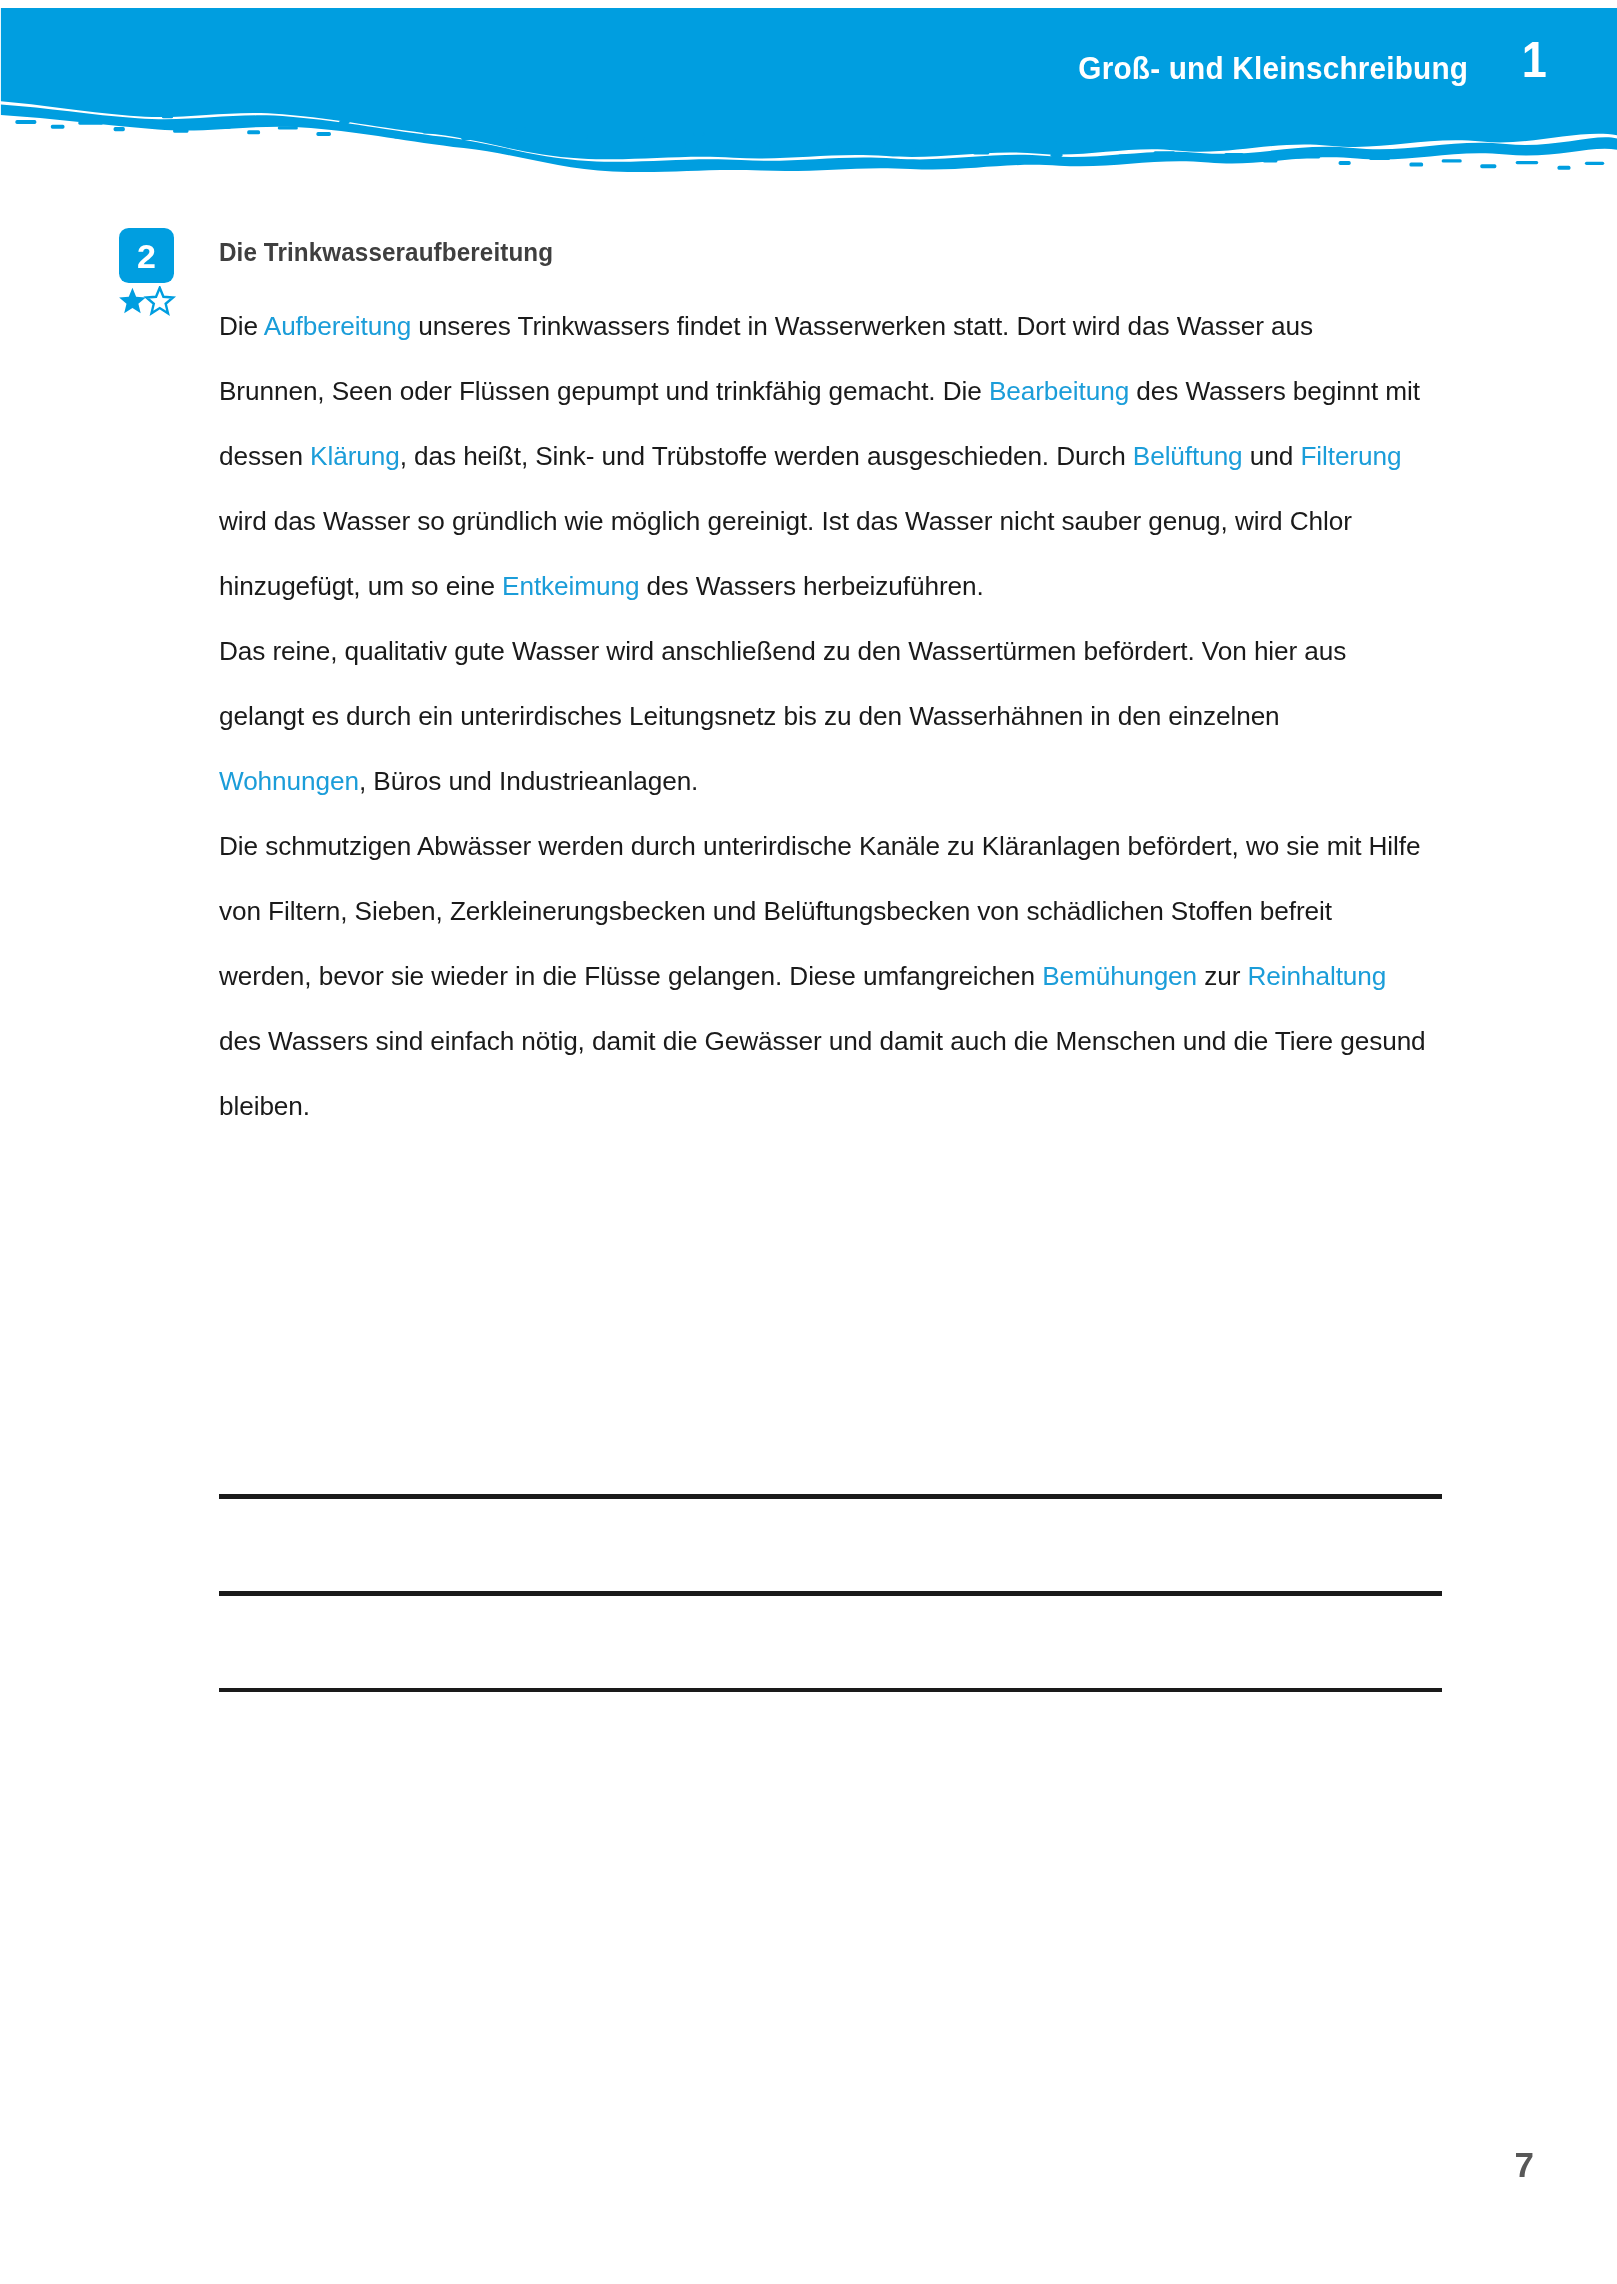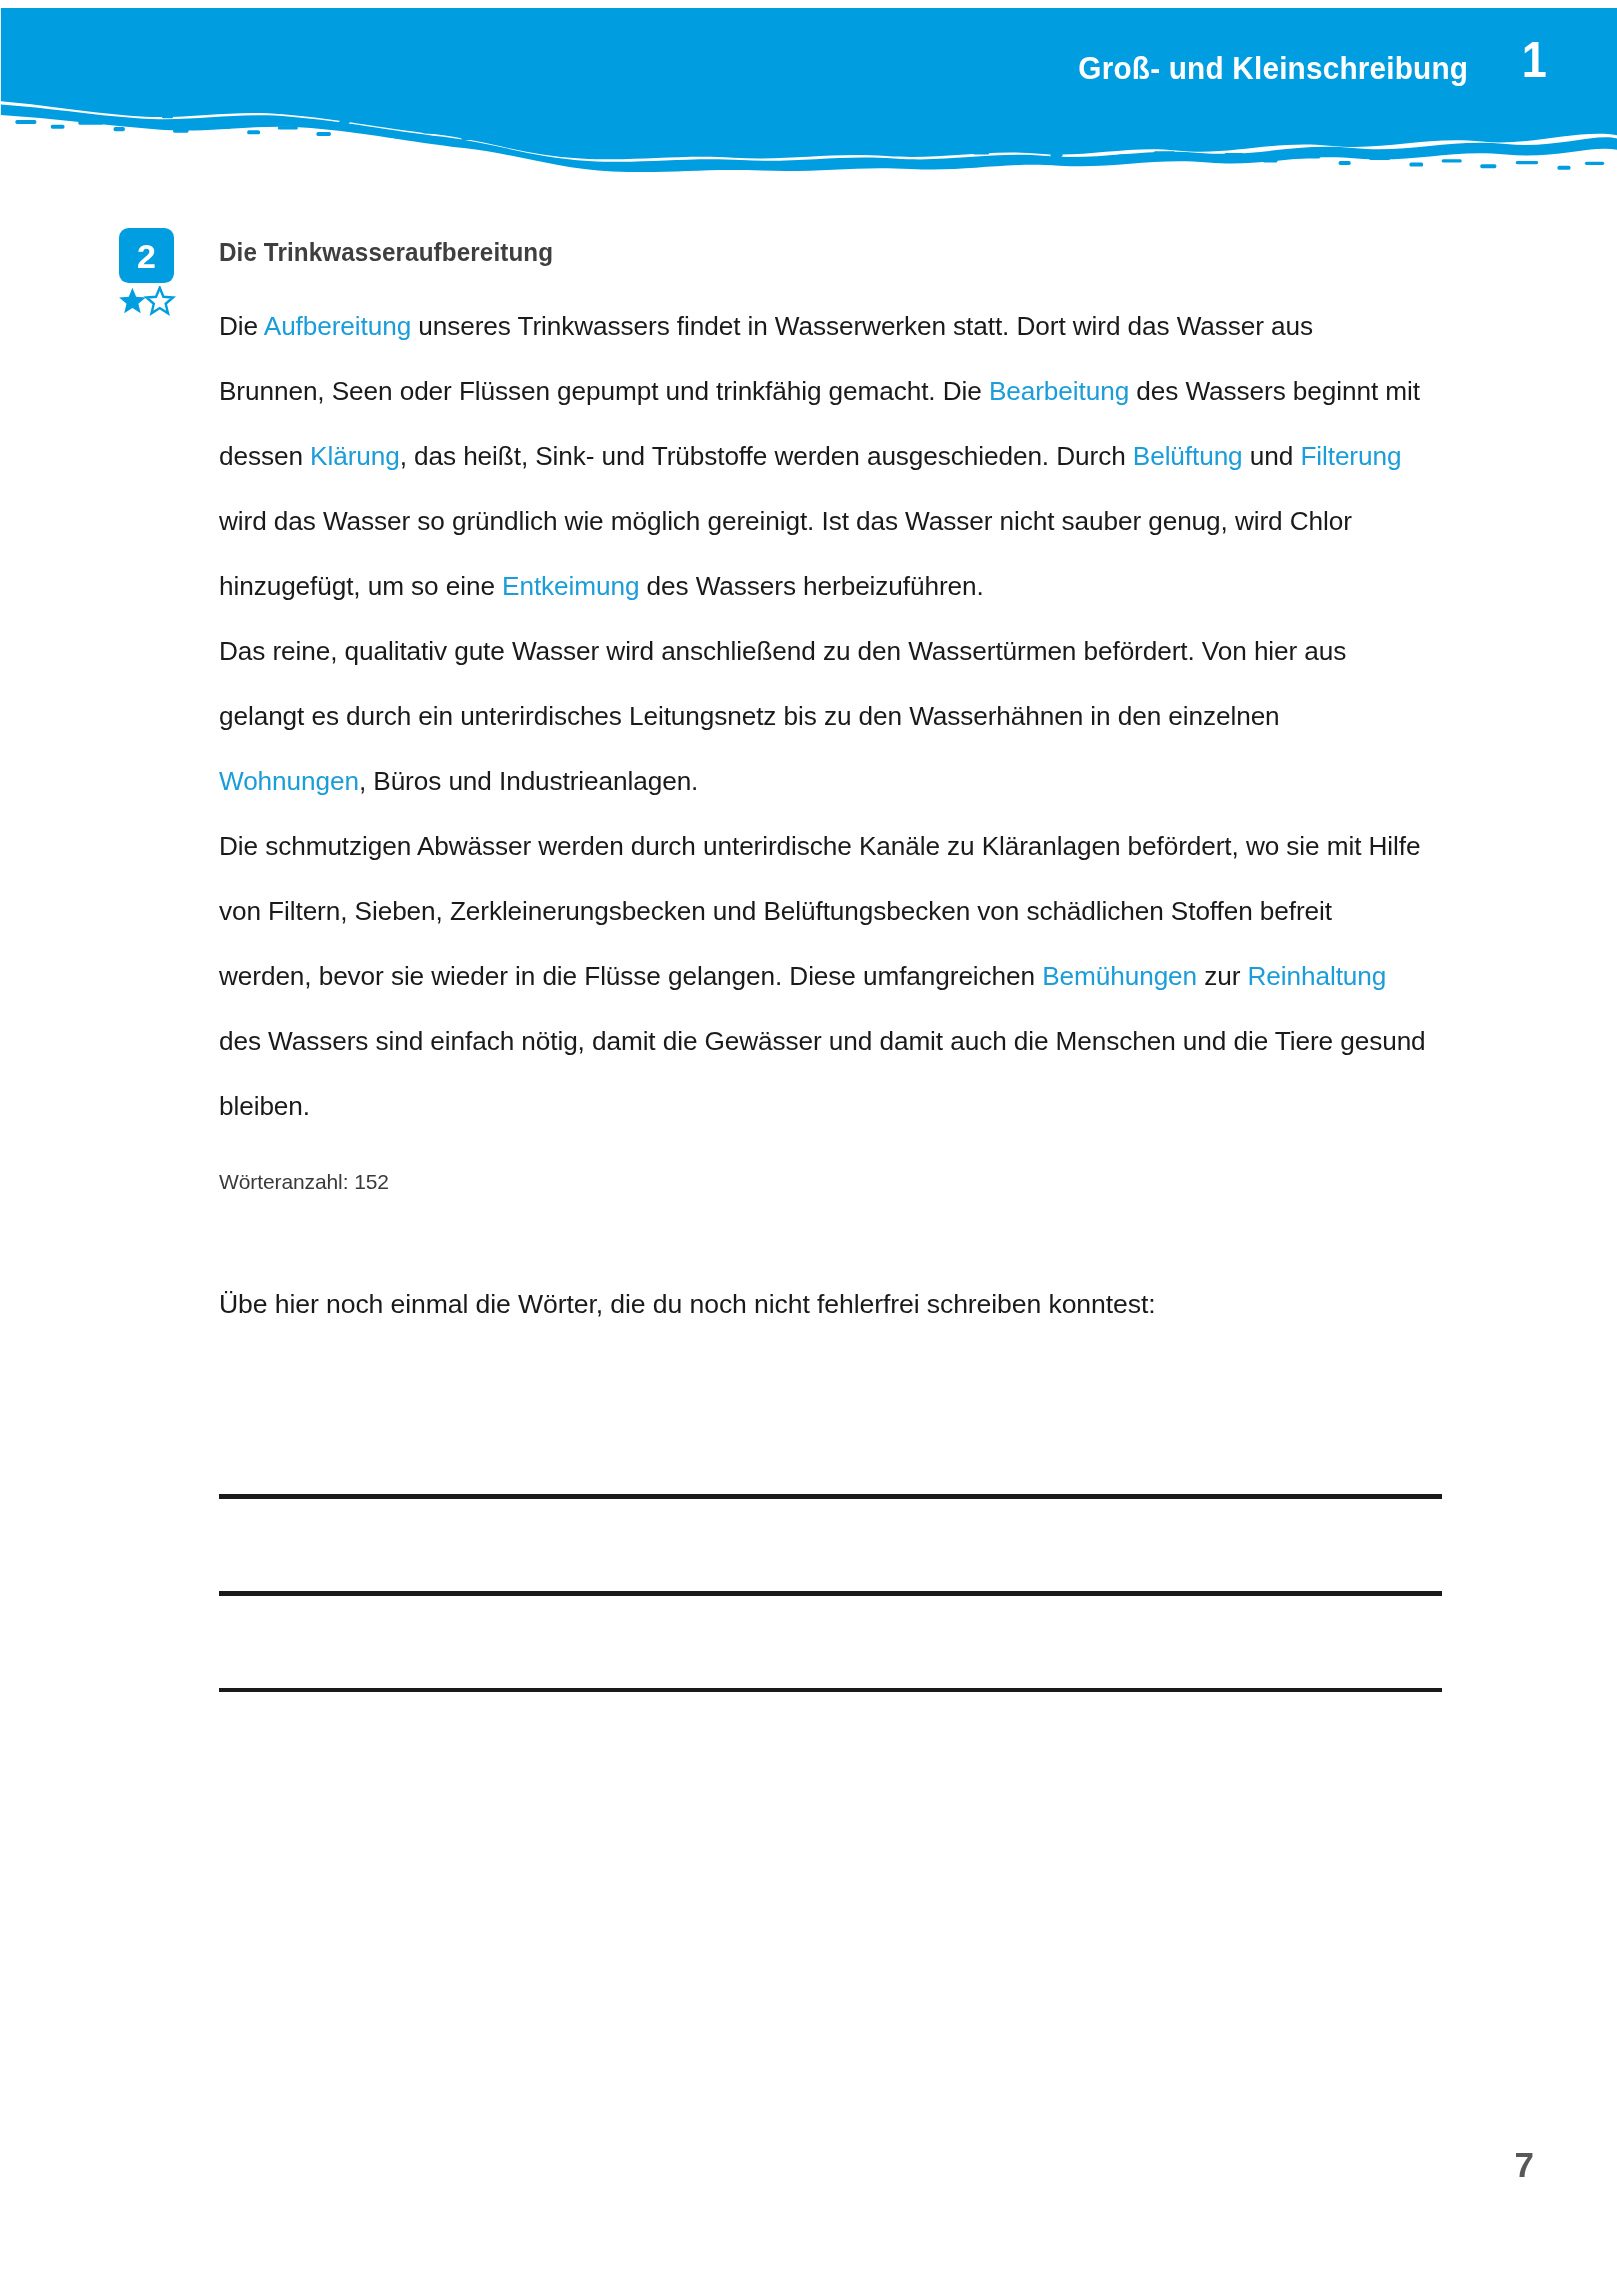--- a/index.html
+++ b/index.html
@@ -239,23 +239,21 @@
 
 <div class="content">
   <h2 class="task-title">Die Trinkwasseraufbereitung</h2>
 
   <div class="passage" id="passage-container">
       <p><span>Die </span><span class="hl">Aufbereitung</span><span> unseres Trinkwassers findet in Wasserwerken statt. Dort wird das Wasser aus Brunnen, Seen oder Flüssen gepumpt und trinkfähig gemacht. Die </span><span class="hl">Bearbeitung</span><span> des Wassers beginnt mit dessen </span><span class="hl">Klärung</span><span>, das heißt, Sink- und Trübstoffe werden ausgeschieden. Durch </span><span class="hl">Belüftung</span><span> und </span><span class="hl">Filterung</span><span> wird das Wasser so gründlich wie möglich gereinigt. Ist das Wasser nicht sauber genug, wird Chlor hinzugefügt, um so eine </span><span class="hl">Entkeimung</span><span> des Wassers herbeizuführen.</span></p>
       <p><span>Das reine, qualitativ gute Wasser wird anschließend zu den Wassertürmen befördert. Von hier aus gelangt es durch ein unterirdisches Leitungsnetz bis zu den Wasserhähnen in den einzelnen </span><span class="hl">Wohnungen</span><span>, Büros und Industrieanlagen.</span></p>
       <p><span>Die schmutzigen Abwässer werden durch unterirdische Kanäle zu Kläranlagen befördert, wo sie mit Hilfe von Filtern, Sieben, Zerkleinerungsbecken und Belüftungsbecken von schädlichen Stoffen befreit werden, bevor sie wieder in die Flüsse gelangen. Diese umfangreichen </span><span class="hl">Bemühungen</span><span> zur </span><span class="hl">Reinhaltung</span><span> des Wassers sind einfach nötig, damit die Gewässer und damit auch die Menschen und die Tiere gesund bleiben.</span></p>
     </div>
 
-  <div class="wordcount">Wörteranzahl: 152</div>
-
-  <div class="instruction">Übe hier noch einmal die Wörter, die du noch nicht fehlerfrei schreiben konntest:</div>
+
 </div>
 
 <div class="write-lines" id="write-lines">
     <div class="write-line"></div>
     <div class="write-line"></div>
     <div class="write-line"></div>
   </div>
 
 <div class="page-number">7</div>
 

